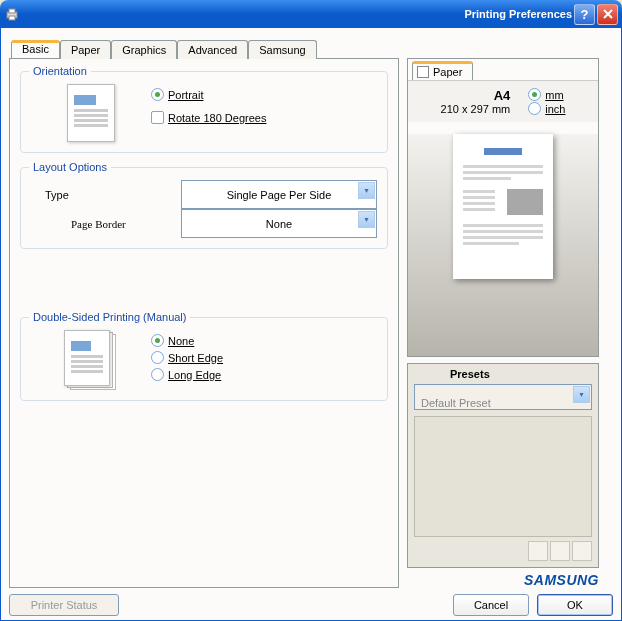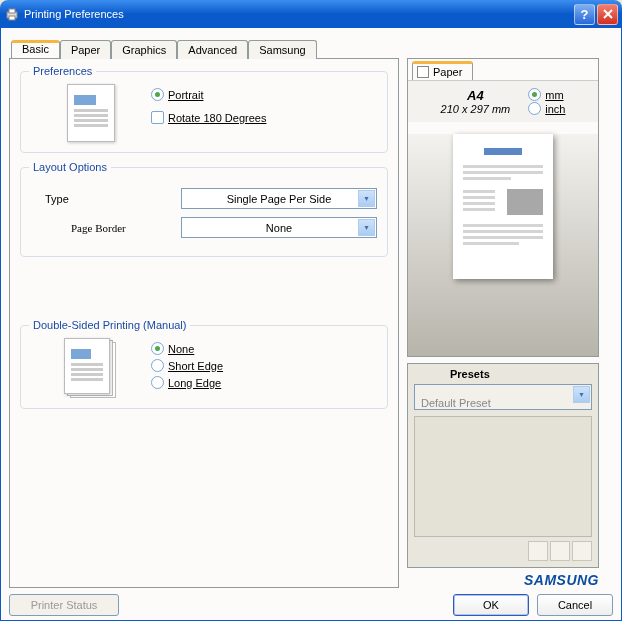--- a/index.html
+++ b/index.html
@@ -1,20 +1,20 @@
 <!DOCTYPE html>
 <html><head>
 <meta charset="utf-8">
 <style>
 * { box-sizing: border-box; font-family: Tahoma, sans-serif; font-size: 11px; }
 body { margin: 0; background: #ece9d8; width: 622px; height: 621px; overflow: hidden; }
 
 .titlebar { height: 28px; background: linear-gradient(to bottom, #3b8ef0, #0a5acb 50%, #0a5acb); display: flex; align-items: center; padding: 0 4px; border-radius: 8px 8px 0 0; }
 .titlebar-icon { width: 16px; height: 16px; margin-right: 4px; display: flex; align-items: center; justify-content: center; }
-.titlebar-text { color: white; font-weight: normal; flex: 1; }
+.titlebar-text { color: white; font-weight: bold; flex: 1; text-align: right; }
 .tb-btn { width: 21px; height: 21px; margin-left: 2px; border-radius: 3px; display: flex; align-items: center; justify-content: center; font-weight: bold; font-size: 13px; color: white; border: 1px solid rgba(255,255,255,0.5); }
 .help-btn { background: linear-gradient(#7fb0f0, #2868d8); }
 .close-btn { background: linear-gradient(#f08070, #d03020); }
 
 .window-body { background: #fcfbf9; padding: 8px; height: 593px; border: 1px solid #0a5acb; border-top: none; }
 .tabstrip { display: flex; align-items: end; height: 22px; margin-left: 2px; }
 .tab { padding: 3px 10px; border: 1px solid #919b9c; border-bottom: none; background: #f5f4ee; border-radius: 3px 3px 0 0; margin-right: 0px; position: relative; top: 1px; cursor: pointer; }
 .tab.active { background: #fcfbf9; border-top: 3px solid #f5b641; padding-top: 0; z-index: 2; top: 0; }
 .tab-content-row { display: flex; gap: 8px; }
 .main-col { width: 390px; height: 530px; border: 1px solid #919b9c; background: #fcfbf9; padding: 8px 10px; }
@@ -35,33 +35,33 @@
 .thumb-stack .s3::before { content: ""; position: absolute; left: 6px; top: 10px; width: 20px; height: 10px; background: #7aa6d8; }
 .thumb-stack .s3::after { content: ""; position: absolute; left: 6px; top: 24px; width: 32px; height: 3px; background: #ccc; box-shadow: 0 5px 0 #ccc, 0 10px 0 #ccc, 0 15px 0 #ccc; }
 
 .ctrl-col { flex: 1; }
 .radio-row, .check-row { display: flex; align-items: center; margin: 4px 0; gap: 4px; text-decoration: underline; }
 .radio-dot, .check-box { width: 13px; height: 13px; border: 1px solid #7aa6d8; background: white; display: inline-flex; align-items: center; justify-content: center; }
 .radio-dot { border-radius: 50%; }
 .radio-dot.sel::after { content: ""; width: 5px; height: 5px; background: #4fa64f; border-radius: 50%; }
 .check-box { border-radius: 2px; }
 
-.form-row { display: flex; align-items: center; margin: 8px 0; }
+.form-row { display: flex; align-items: center; margin: 0 0; }
 .form-label { width: 150px; padding-left: 14px; }
 .form-label.indent { padding-left: 40px; font-family: Liberation Serif, serif; }
-.combo { flex: 1; height: 21px; border: 1px solid #7f9db9; background: white; display: flex; align-items: center; padding: 0 4px; position: relative; justify-content: center; }
+.combo { flex: 1; height: 29px; border: 1px solid #7f9db9; background: white; display: flex; align-items: center; padding: 0 4px; position: relative; justify-content: center; }
 .combo-arrow { position: absolute; right: 1px; top: 1px; width: 17px; height: 17px; background: linear-gradient(#cde2fb, #a9cdf4); border: 1px solid #b3cae8; display: flex; align-items: center; justify-content: center; color: #4b6e9d; font-size: 8px; }
 
 .paper-tab-wrap { border: 1px solid #919b9c; background: #fcfbf9; border-radius: 0 0 0 0; }
 .side-tabstrip { display: flex; height: 22px; background: #fcfbf9; padding-top: 2px; padding-left: 4px; border-bottom: 1px solid #ccc; }
 .side-tab { padding: 2px 10px 2px 4px; border: 1px solid #919b9c; border-bottom: none; border-top: 3px solid #f5b641; border-radius: 3px 3px 0 0; background: #fcfbf9; display: flex; align-items: center; gap: 4px; }
 .side-tab-icon { width: 12px; height: 12px; border: 1px solid #888; background: white; position: relative; }
 .preview-pane { height: 290px; background: linear-gradient(to bottom, #f3f2ee, #b7b4ab); position: relative; }
 .size-row { display: flex; align-items: center; justify-content: center; gap: 18px; padding: 6px; background: #f3f2ee; }
-.size-txt { text-align: center; font-style: italic; }
+.size-txt { text-align: right; }
 .size-big { font-weight: bold; font-size: 13px; }
 .unit-col .radio-row { margin: 1px 0; }
 .page-preview { width: 100px; height: 145px; background: white; margin: 12px auto; box-shadow: 2px 2px 6px rgba(0,0,0,0.4); padding: 14px 10px; position: relative; }
 .pv-logo { width: 38px; height: 7px; background: #5b88c4; margin: 0 auto 10px; }
 .pv-lines { height: 3px; background: #d4d4d4; margin: 3px 0; }
 .pv-img { width: 36px; height: 26px; background: #a8a8a8; float: right; margin: 2px 0 2px 4px; }
 
 .presets-box { border: 1px solid #919b9c; background: #e9e6dd; margin-top: 6px; flex: 1; padding: 4px 6px 6px 6px; display: flex; flex-direction: column; }
 .presets-title { font-weight: bold; margin-bottom: 4px; padding-left: 36px; }
 .presets-combo { height: 21px; border: 1px solid #7f9db9; background: #f2f0e9; display: flex; padding: 12px 6px; position: relative; color: #888; }
@@ -103,21 +103,21 @@
     <div class="tab">Paper</div>
     <div class="tab">Graphics</div>
     <div class="tab">Advanced</div>
     <div class="tab">Samsung</div>
   </div>
 
   <div class="tab-content-row">
     <div class="main-col">
 
       <div class="group">
-        <div class="group-title">Preferences</div>
+        <div class="group-title">Orientation</div>
         <div class="orient-row">
           <div class="thumbholder">
               <div class="thumb"></div>
             </div>
           <div class="ctrl-col">
             <div class="radio-row">
               <span class="radio-dot sel"></span>
               <span>Portrait</span>
             </div>
             <div class="check-row" style="margin-top:10px;">
@@ -236,16 +236,16 @@
         </div>
       </div>
 
       <div class="samsung-logo">SAMSUNG</div>
     </div>
   </div>
 
   <div class="footer">
     <div class="btn disabled" style="width:110px;">Printer Status</div>
     <div class="spacer"></div>
+    <div class="btn" style="width:76px;">Cancel</div>
     <div class="btn primary" style="width:76px;">OK</div>
-    <div class="btn" style="width:76px;">Cancel</div>
   </div>
 </div>
 
 </body></html>

